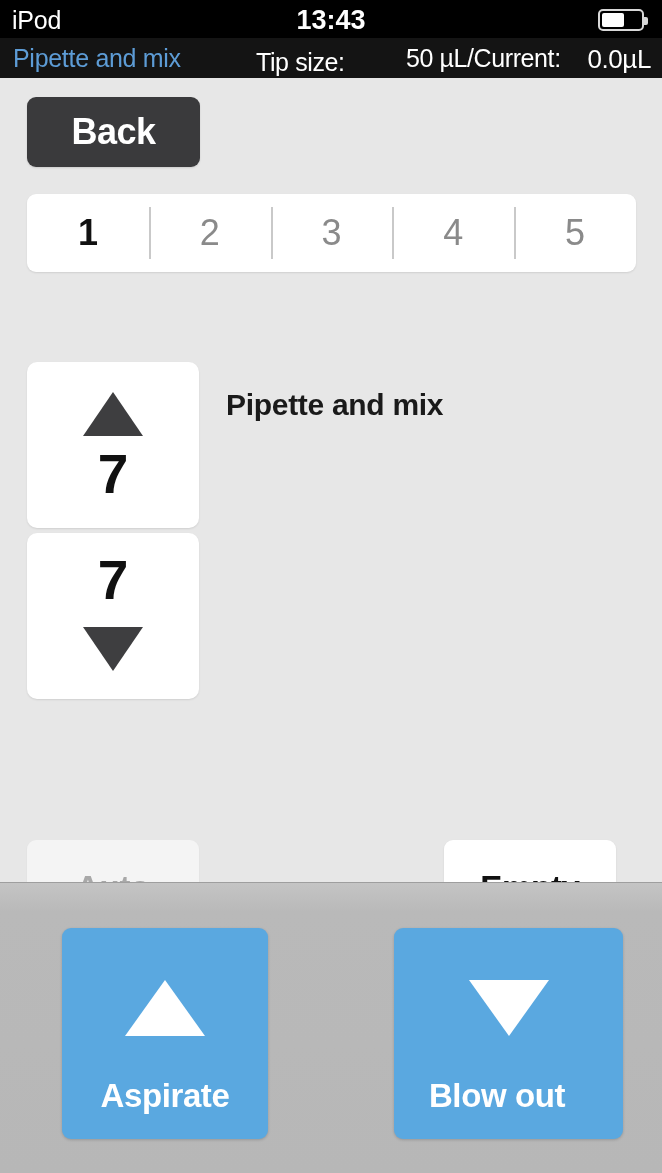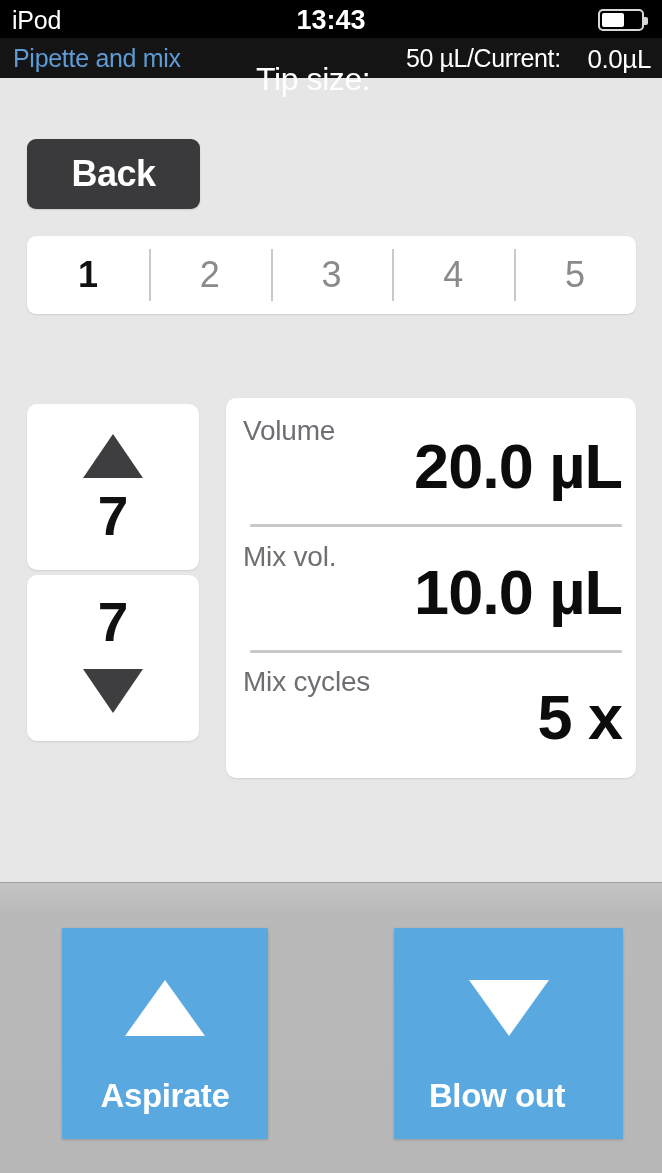--- a/index.html
+++ b/index.html
@@ -81,22 +81,22 @@
   }
   .nav-title {
     position: absolute;
     left: 13px; top: 6px;
     font-size: 25px;
     color: #5D9CD6;
     letter-spacing: -0.3px;
   }
   .nav-tip-label {
     position: absolute;
-    left: 256px; top: 23px;
-    font-size: 32px;
+    left: 256px; top: 10px;
+    font-size: 25px;
     color: #ffffff;
     letter-spacing: -0.4px;
   }
   .nav-tip-value {
     position: absolute;
     left: 379px; top: 6px;
     font-size: 25px;
     color: #ffffff;
     letter-spacing: -0.4px;
     margin-left: 27px;
@@ -108,21 +108,20 @@
     color: #ffffff;
     letter-spacing: -0.4px;
   }
 
   
   .upper {
     position: absolute;
     left: 0; top: 78px;
     width: 662px; height: 804px;
     background: #E7E7E7;
-    margin-top: 42px;
   }
 
   .back-button {
     position: absolute;
     left: 27px; top: 19px;
     width: 173px; height: 70px;
     background: #3A3A3C;
     border-radius: 9px;
     color: #ffffff;
     font-size: 36px;
@@ -308,21 +307,21 @@
     width: 662px; height: 291px;
     background: linear-gradient(180deg, #C4C4C4 0%, #B9B9B9 10%, #B7B7B7 100%);
     border-top: 1px solid #9E9E9E;
     box-sizing: border-box;
   }
   .action-button {
     position: absolute;
     top: 45px;
     width: 206px; height: 211px;
     background: #5AA8E0;
-    border-radius: 1px;
+    border-radius: 9px;
     box-shadow: 0 1px 3px rgba(0,0,0,0.18);
   }
   .action-button.aspirate { left: 62px; }
   .action-button.blowout  { left: 394px; padding-left: 23px; }
   .action-tri {
     position: absolute;
     left: 50%;
     transform: translateX(-50%);
     top: 52px;
     width: 0; height: 0;
@@ -380,40 +379,20 @@
     <div class="speed-card up">
       <div class="tri tri-up"></div>
       <div class="speed-value">7</div>
     </div>
 
     <div class="speed-card down">
       <div class="speed-value">7</div>
       <div class="tri tri-down"></div>
     </div>
 
-    <div class="values-card">
-
-      <div class="field">
-        <div class="field-label f1-label">Volume</div>
-        <div class="field-value f1-value">20.0 µL</div>
-      </div>
-      <div class="field-rule f1-rule"></div>
-
-      <div class="field">
-        <div class="field-label f2-label">Mix vol.</div>
-        <div class="field-value f2-value">10.0 µL</div>
-      </div>
-      <div class="field-rule f2-rule"></div>
-
-      <div class="field">
-        <div class="field-label f3-label">Mix cycles</div>
-        <div class="field-value f3-value">5 x</div>
-      </div>
-
-    </div>
 
     <div class="flat-button btn-auto">Auto</div>
     <div class="flat-button btn-empty">Empty</div>
 
   </div>
 
   <div class="lower">
 
     <div class="action-button aspirate" style="background: rgb(90, 168, 224);">
       <div class="action-tri up"></div>

